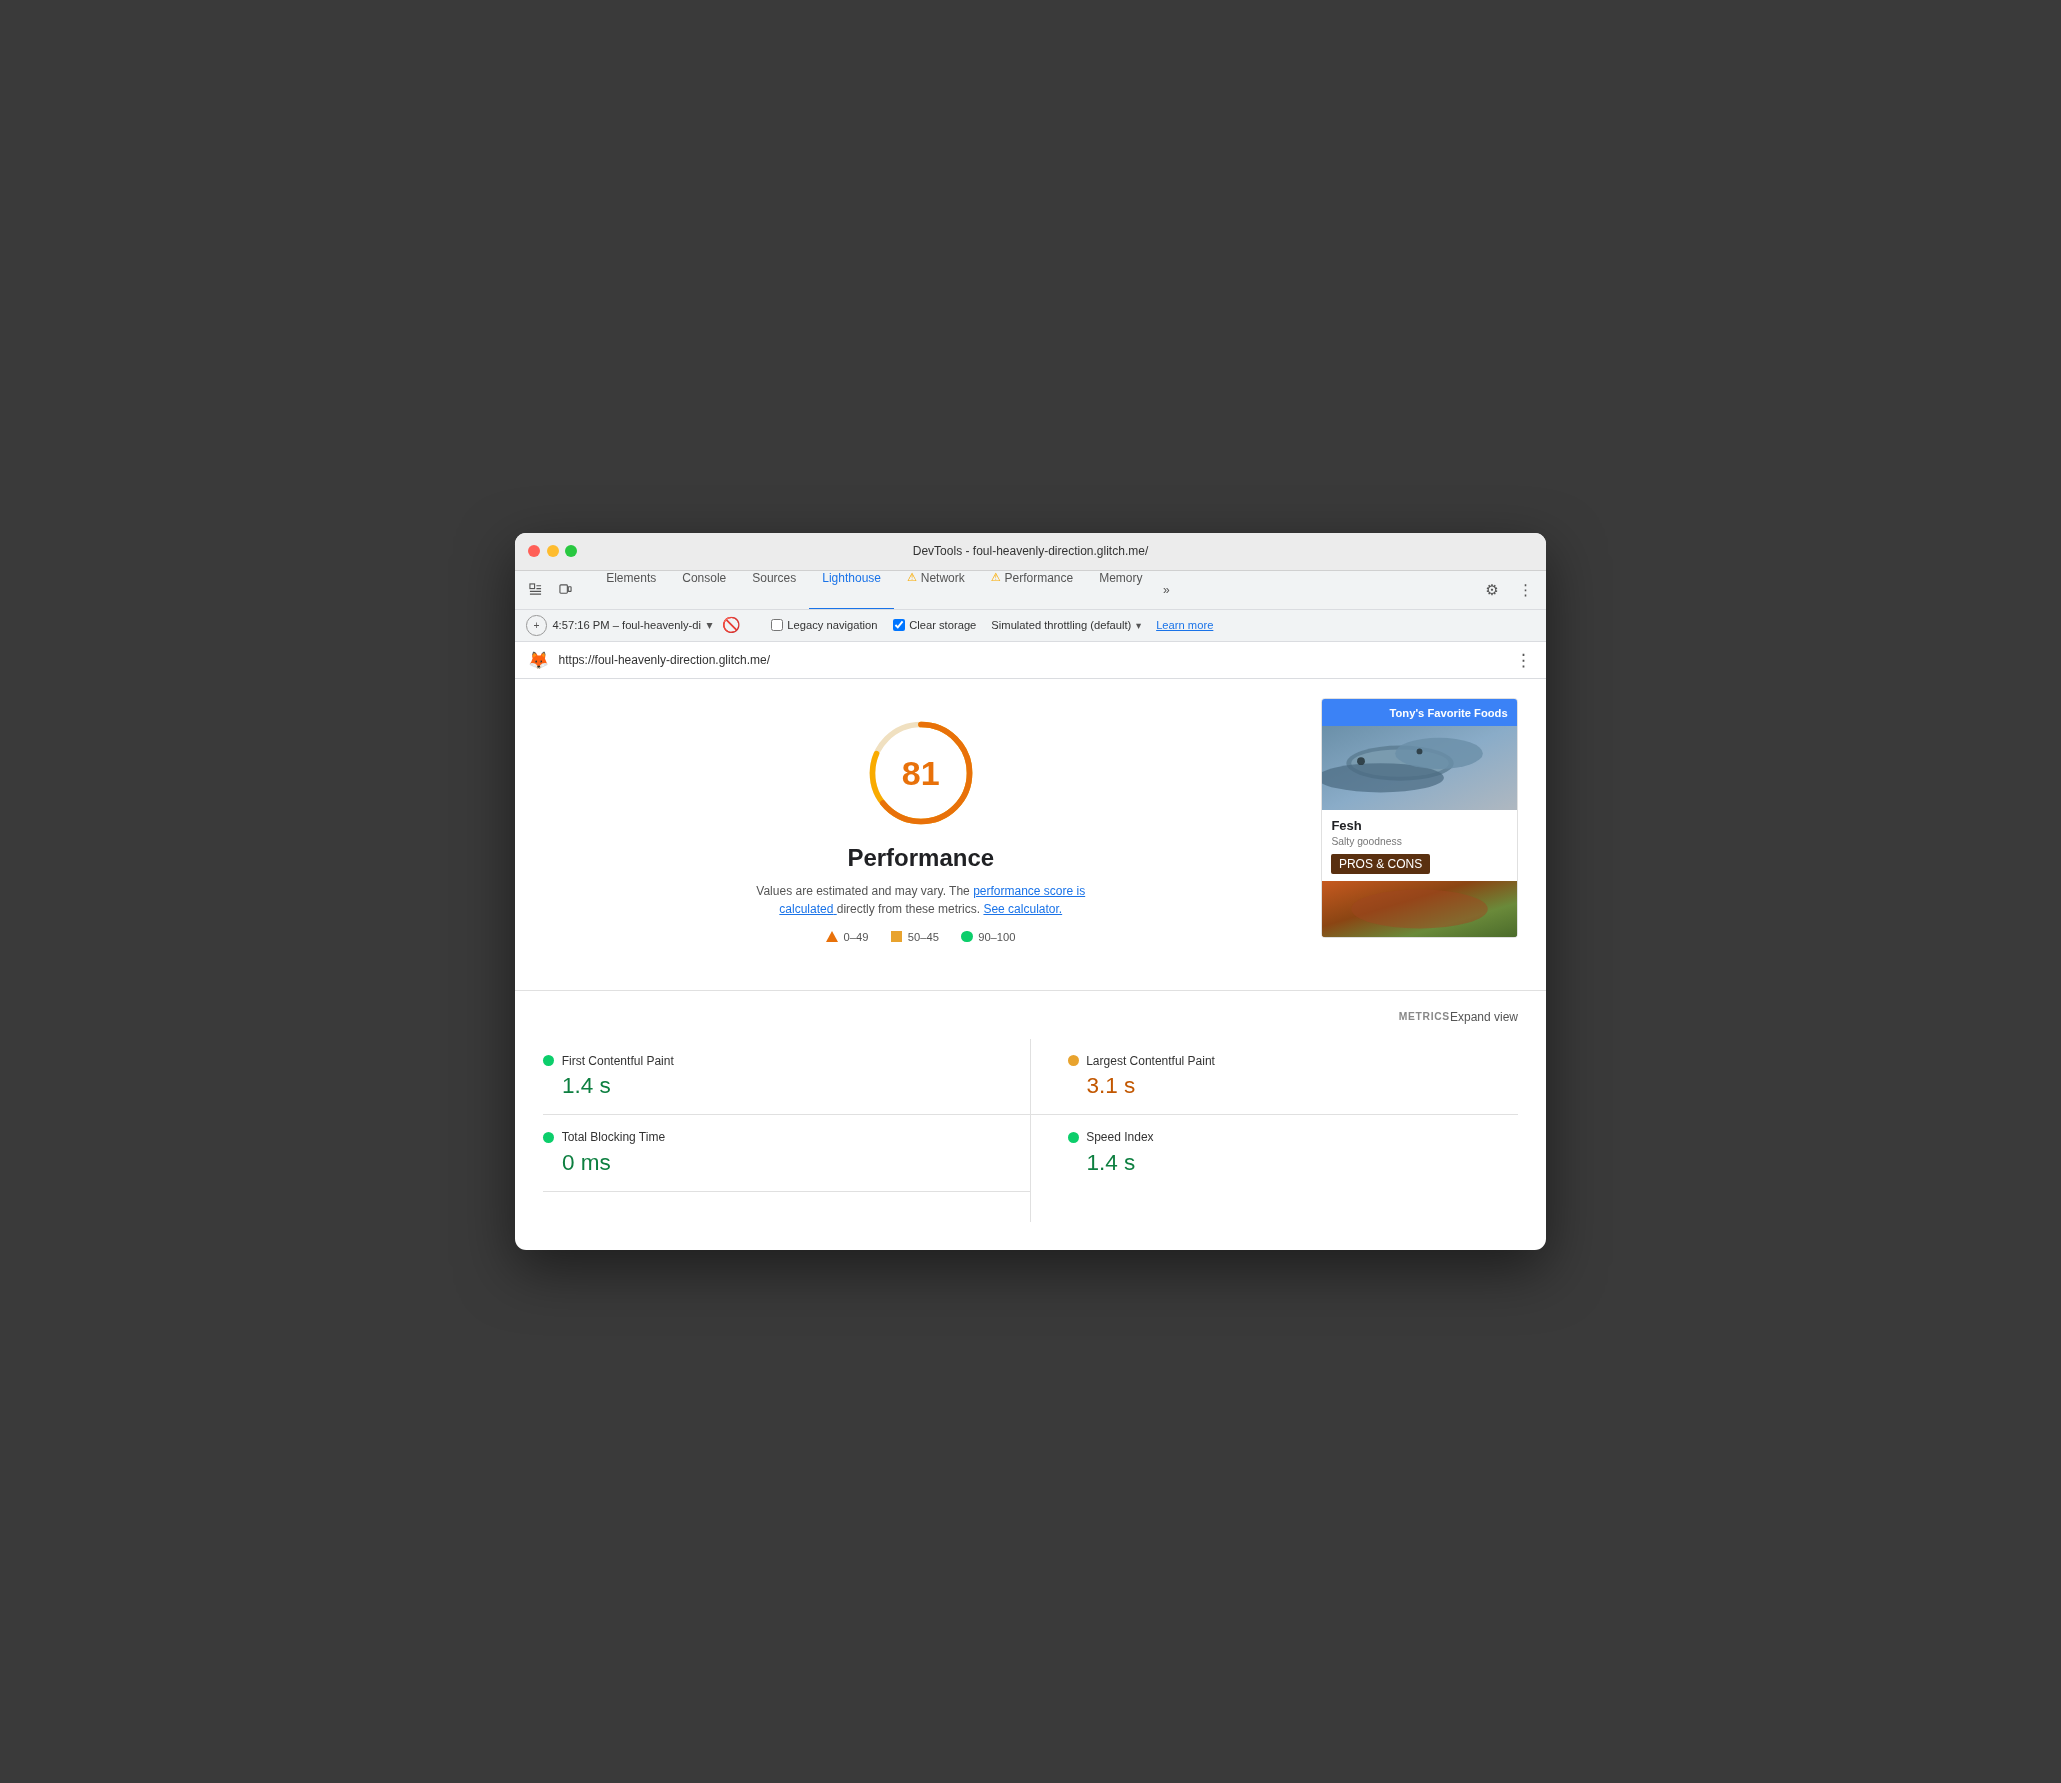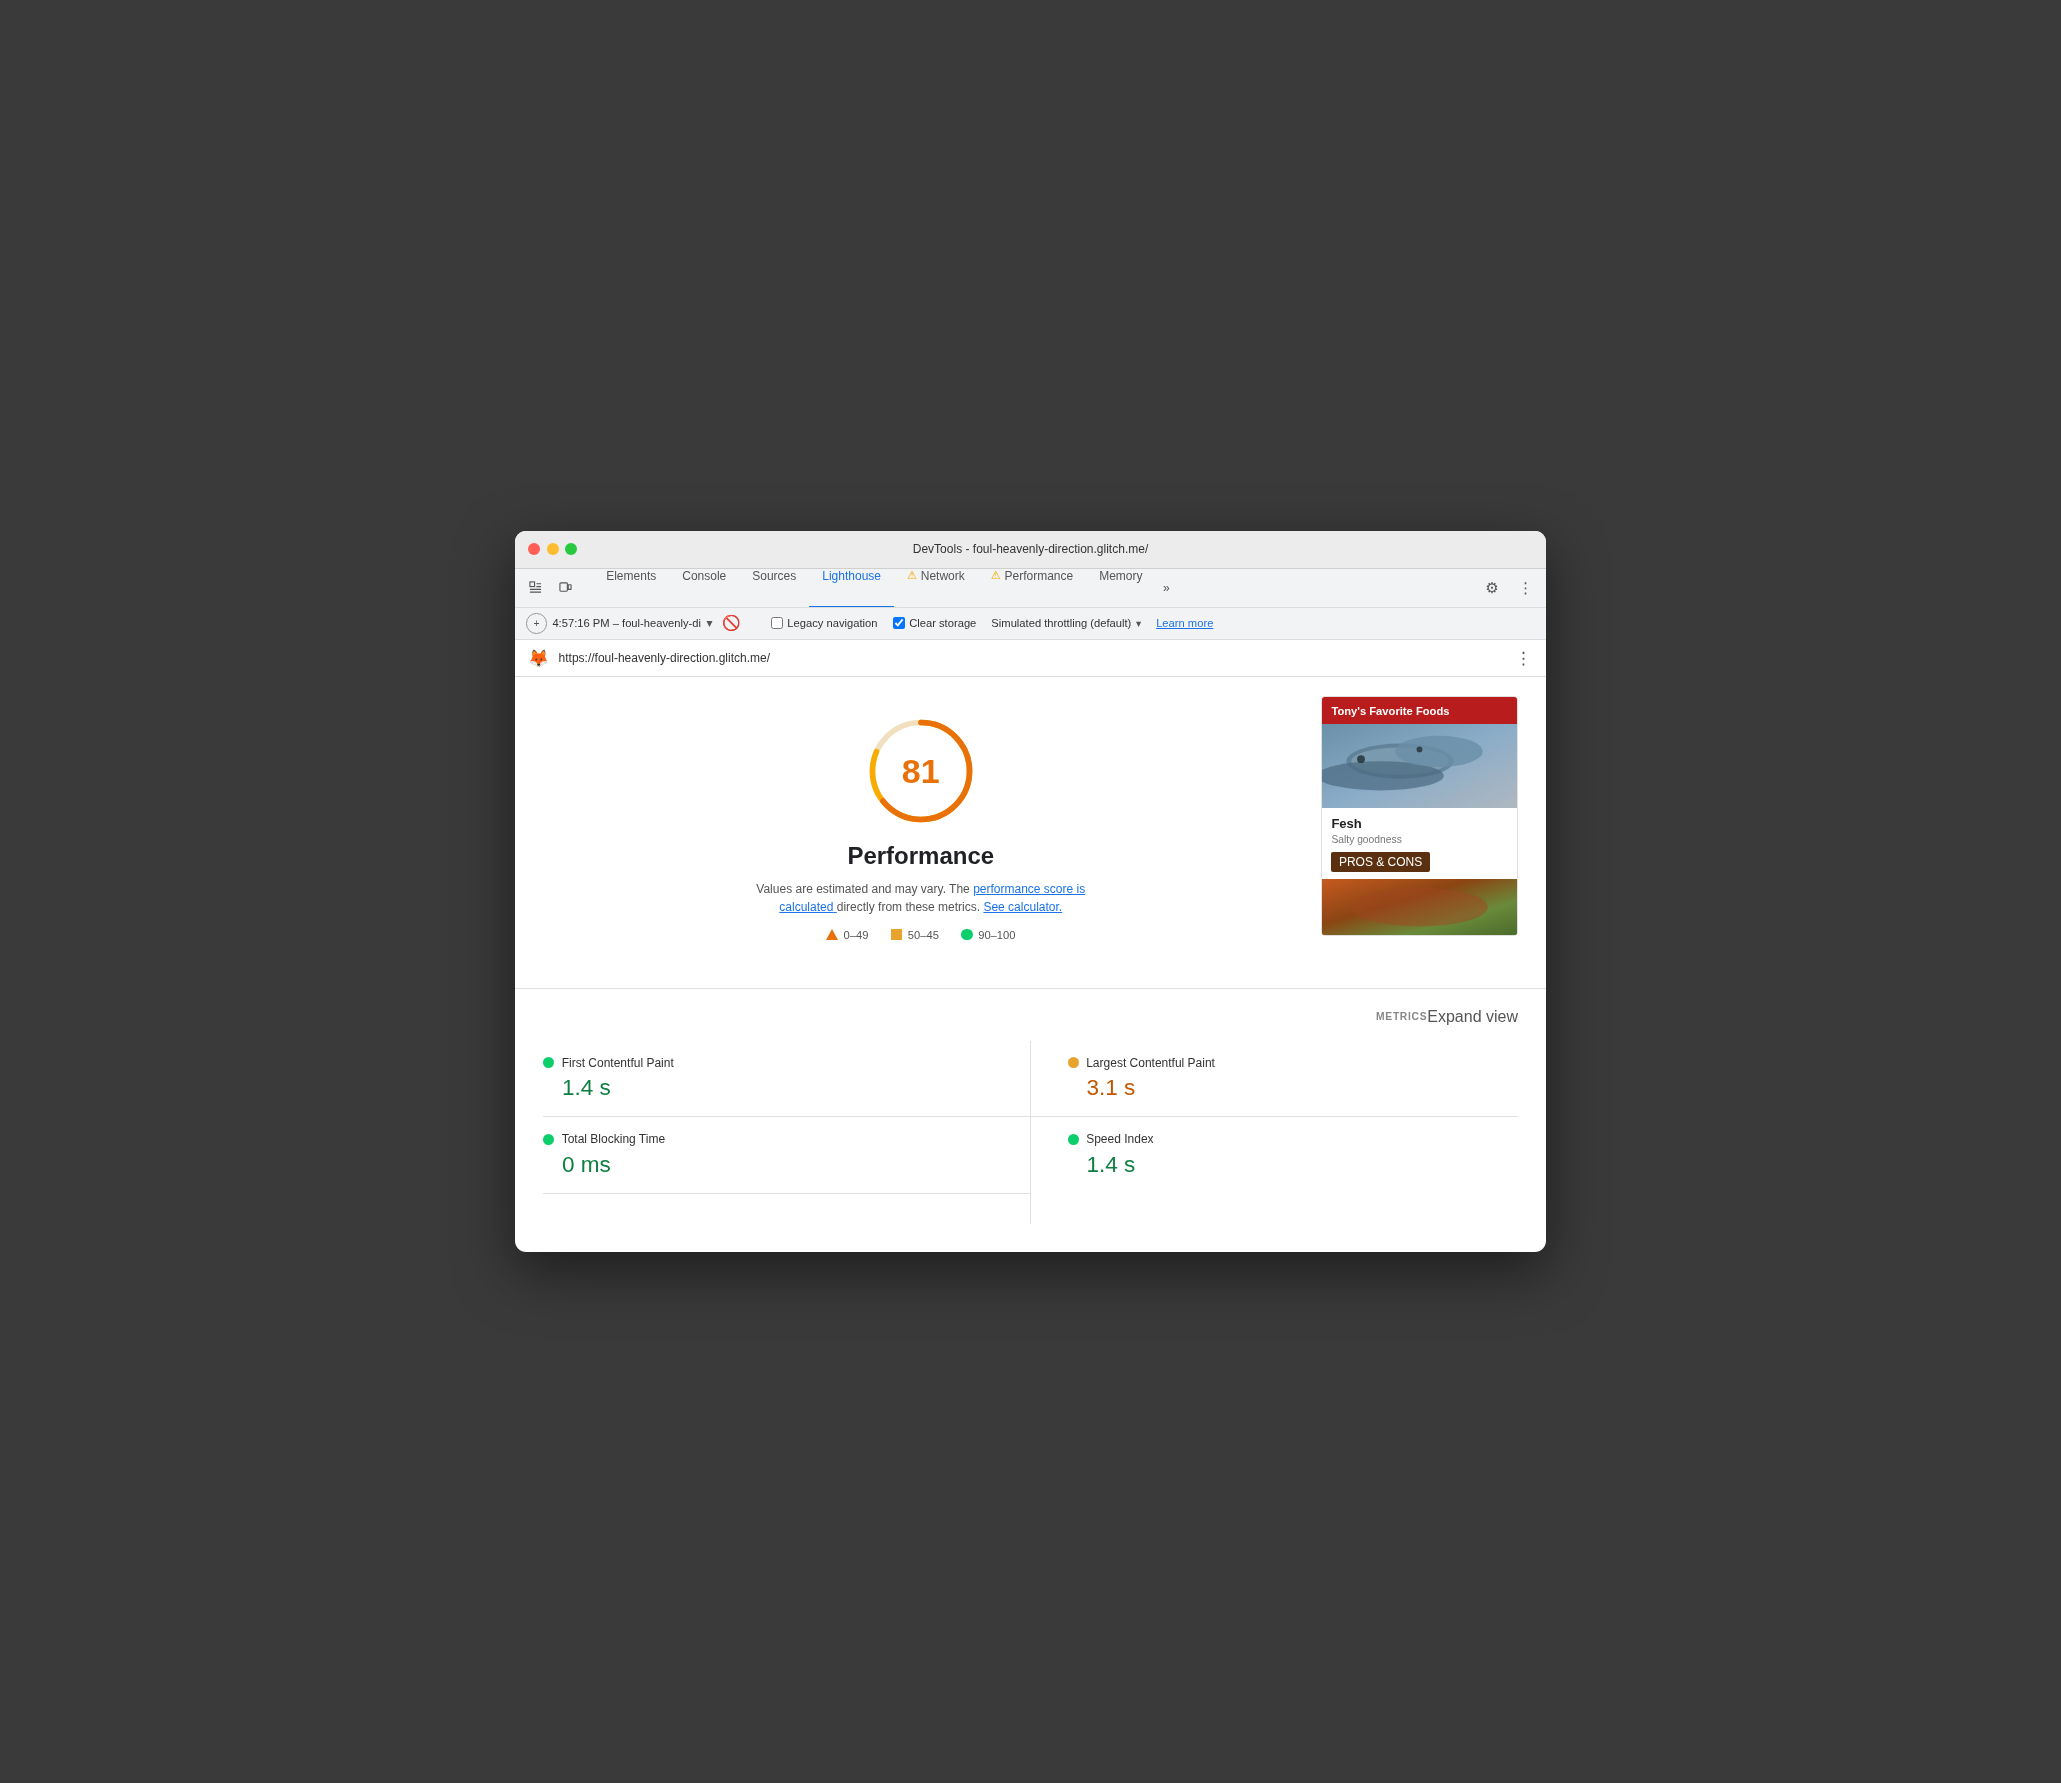--- a/index.html
+++ b/index.html
@@ -285,25 +285,26 @@
     .right-panel {
       width: 197px;
       flex-shrink: 0;
     }
     .preview-card {
       border: 0.9px solid #e0e0e0;
       border-radius: 3.7px;
       overflow: hidden;
     }
     .preview-header {
-      background: #b91c1c;
+      background: #3b82f6;
       color: #fff;
       font-size: 11.2px;
       font-weight: 600;
       padding: 7.5px 9.4px;
+      text-align: right;
     }
     .preview-image {
       width: 100%;
       height: 84px;
       background: linear-gradient(135deg, #5a7a9a 0%, #8aabcc 40%, #c4c4c4 70%, #a0a0a0 100%);
       position: relative;
       overflow: hidden;
     }
     .preview-body {
       padding: 7.5px 9.4px;
@@ -350,21 +351,21 @@
       margin-bottom: 15px;
     }
     .metrics-label {
       font-size: 10.3px;
       font-weight: 600;
       color: #888;
       letter-spacing: 0.7px;
       text-transform: uppercase;
     }
     .expand-view {
-      font-size: 16px;
+      font-size: 12px;
       color: #555;
       cursor: pointer;
     }
     .metrics-grid {
       display: grid;
       grid-template-columns: 1fr 1fr;
       gap: 0;
     }
     .metric-item {
       padding: 15px 19px 15px 0;

